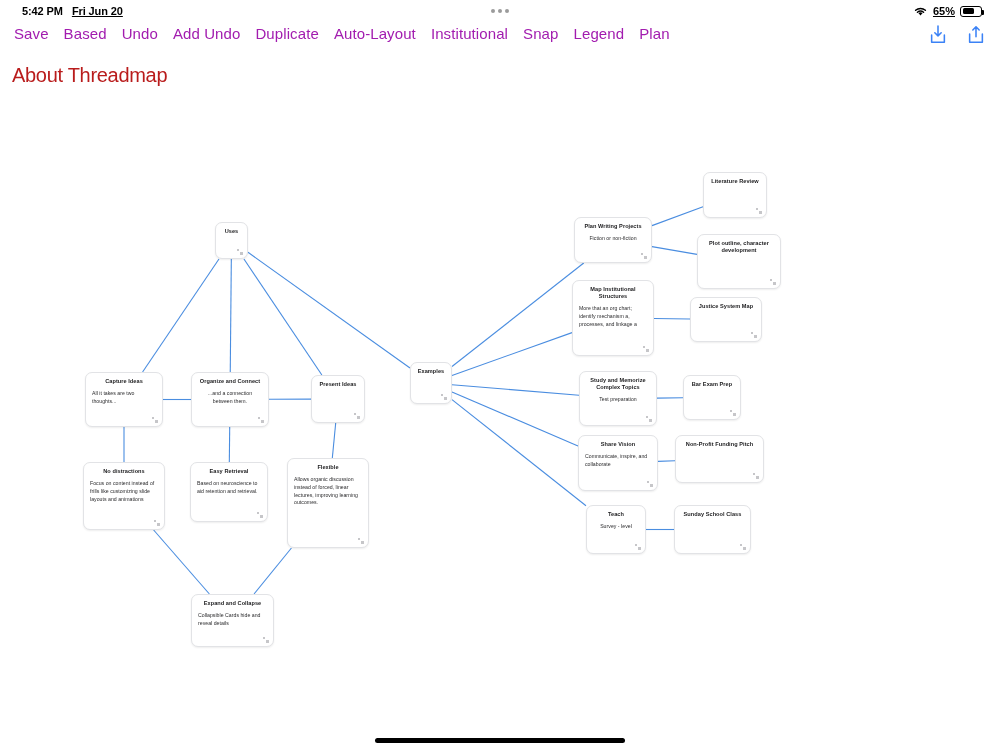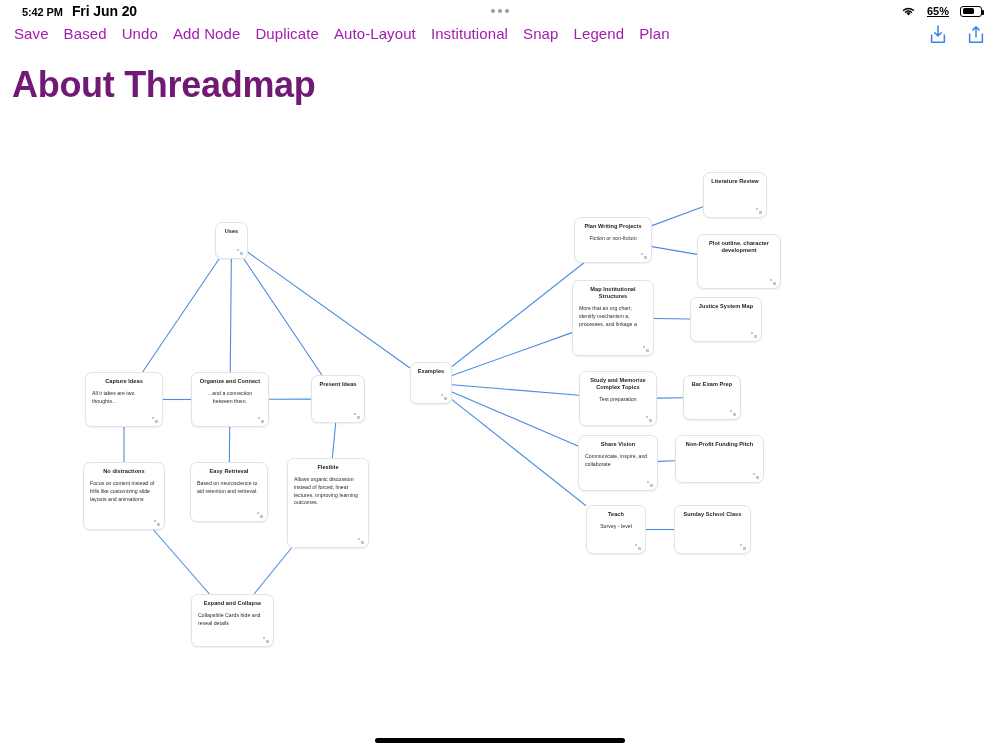--- a/index.html
+++ b/index.html
@@ -12,24 +12,24 @@
   #screen { position: relative; width: 1000px; height: 750px; background: #fff; }
 
   
   #status-bar {
     position: absolute; top: 0; left: 0; width: 1000px; height: 22px;
     display: flex; align-items: center;
     font-size: 11px; font-weight: 600; color: #000;
   }
   #status-left { position: absolute; left: 22px; display: flex; align-items: baseline; gap: 9px; }
   #status-time { font-size: 11px; font-weight: 600; letter-spacing: -.1px; }
-  #status-date { font-size: 14px; font-weight: 600; letter-spacing: -.1px; }
+  #status-date { font-size: 11px; font-weight: 600; letter-spacing: -.1px; text-decoration: underline; }
   #multitask-dots { position: absolute; left: 50%; transform: translateX(-50%); display: flex; gap: 3px; }
   #multitask-dots i { width: 4px; height: 4px; border-radius: 50%; background: #9b9b9b; display: block; }
-  #status-right { position: absolute; right: 18px; display: flex; align-items: center; gap: 11px; text-decoration: underline; }
+  #status-right { position: absolute; right: 18px; display: flex; align-items: center; gap: 5px; text-decoration: underline; }
   #battery-pct { font-size: 11px; font-weight: 600; }
   .batt { width: 22px; height: 11px; border: 1px solid #000; border-radius: 3px; position: relative; display: inline-block; }
   .batt::after { content: ""; position: absolute; right: -3px; top: 3px; width: 2px; height: 5px; background: #000; border-radius: 0 1px 1px 0; }
   .batt > span { position: absolute; left: 1.5px; top: 1.5px; bottom: 1.5px; width: 11px; background: #000; border-radius: 1.5px; display: block; }
 
   
   #toolbar {
     position: absolute; top: 22px; left: 0; width: 1000px; height: 28px;
   }
   #toolbar-items { position: absolute; left: 14px; top: 3px; display: flex; gap: 15px; align-items: center; }
@@ -37,21 +37,21 @@
     color: #a21caf; font-size: 15px; letter-spacing: .1px;
     background: none; border: none; cursor: pointer; white-space: nowrap;
     font-family: "Liberation Sans", sans-serif; padding: 0;
   }
   #toolbar-icons { position: absolute; right: 14px; top: 2px; display: flex; gap: 18px; align-items: center; }
   .tb-icon { width: 20px; height: 22px; cursor: pointer; display: block; }
 
   
   #page-title {
     position: absolute; left: 12px; top: 64px;
-    font-size: 36px; color: #701a75; font-weight: 700; letter-spacing: -.3px;
+    font-size: 20px; color: #b91c1c; font-weight: 400; letter-spacing: -.3px;
   }
 
   
   #canvas { position: absolute; left: 0; top: 100px; width: 1000px; height: 620px; }
   #edges { position: absolute; left: 0; top: 0; width: 1000px; height: 620px; pointer-events: none; }
 
   .node {
     position: absolute;
     background: #ffffff;
     border: 1px solid #e2e3e6;
@@ -112,21 +112,21 @@
           <span></span>
         </span>
     </div>
   </div>
 
   <div id="toolbar">
     <div id="toolbar-items">
       <button class="tool-btn">Save</button>
       <button class="tool-btn">Based</button>
       <button class="tool-btn">Undo</button>
-      <button class="tool-btn">Add Node</button>
+      <button class="tool-btn">Add Undo</button>
       <button class="tool-btn">Duplicate</button>
       <button class="tool-btn">Auto-Layout</button>
       <button class="tool-btn">Institutional</button>
       <button class="tool-btn">Snap</button>
       <button class="tool-btn">Legend</button>
       <button class="tool-btn">Plan</button>
     </div>
 
     <div id="toolbar-icons">
       <svg class="tb-icon" viewBox="0 0 22 24">

